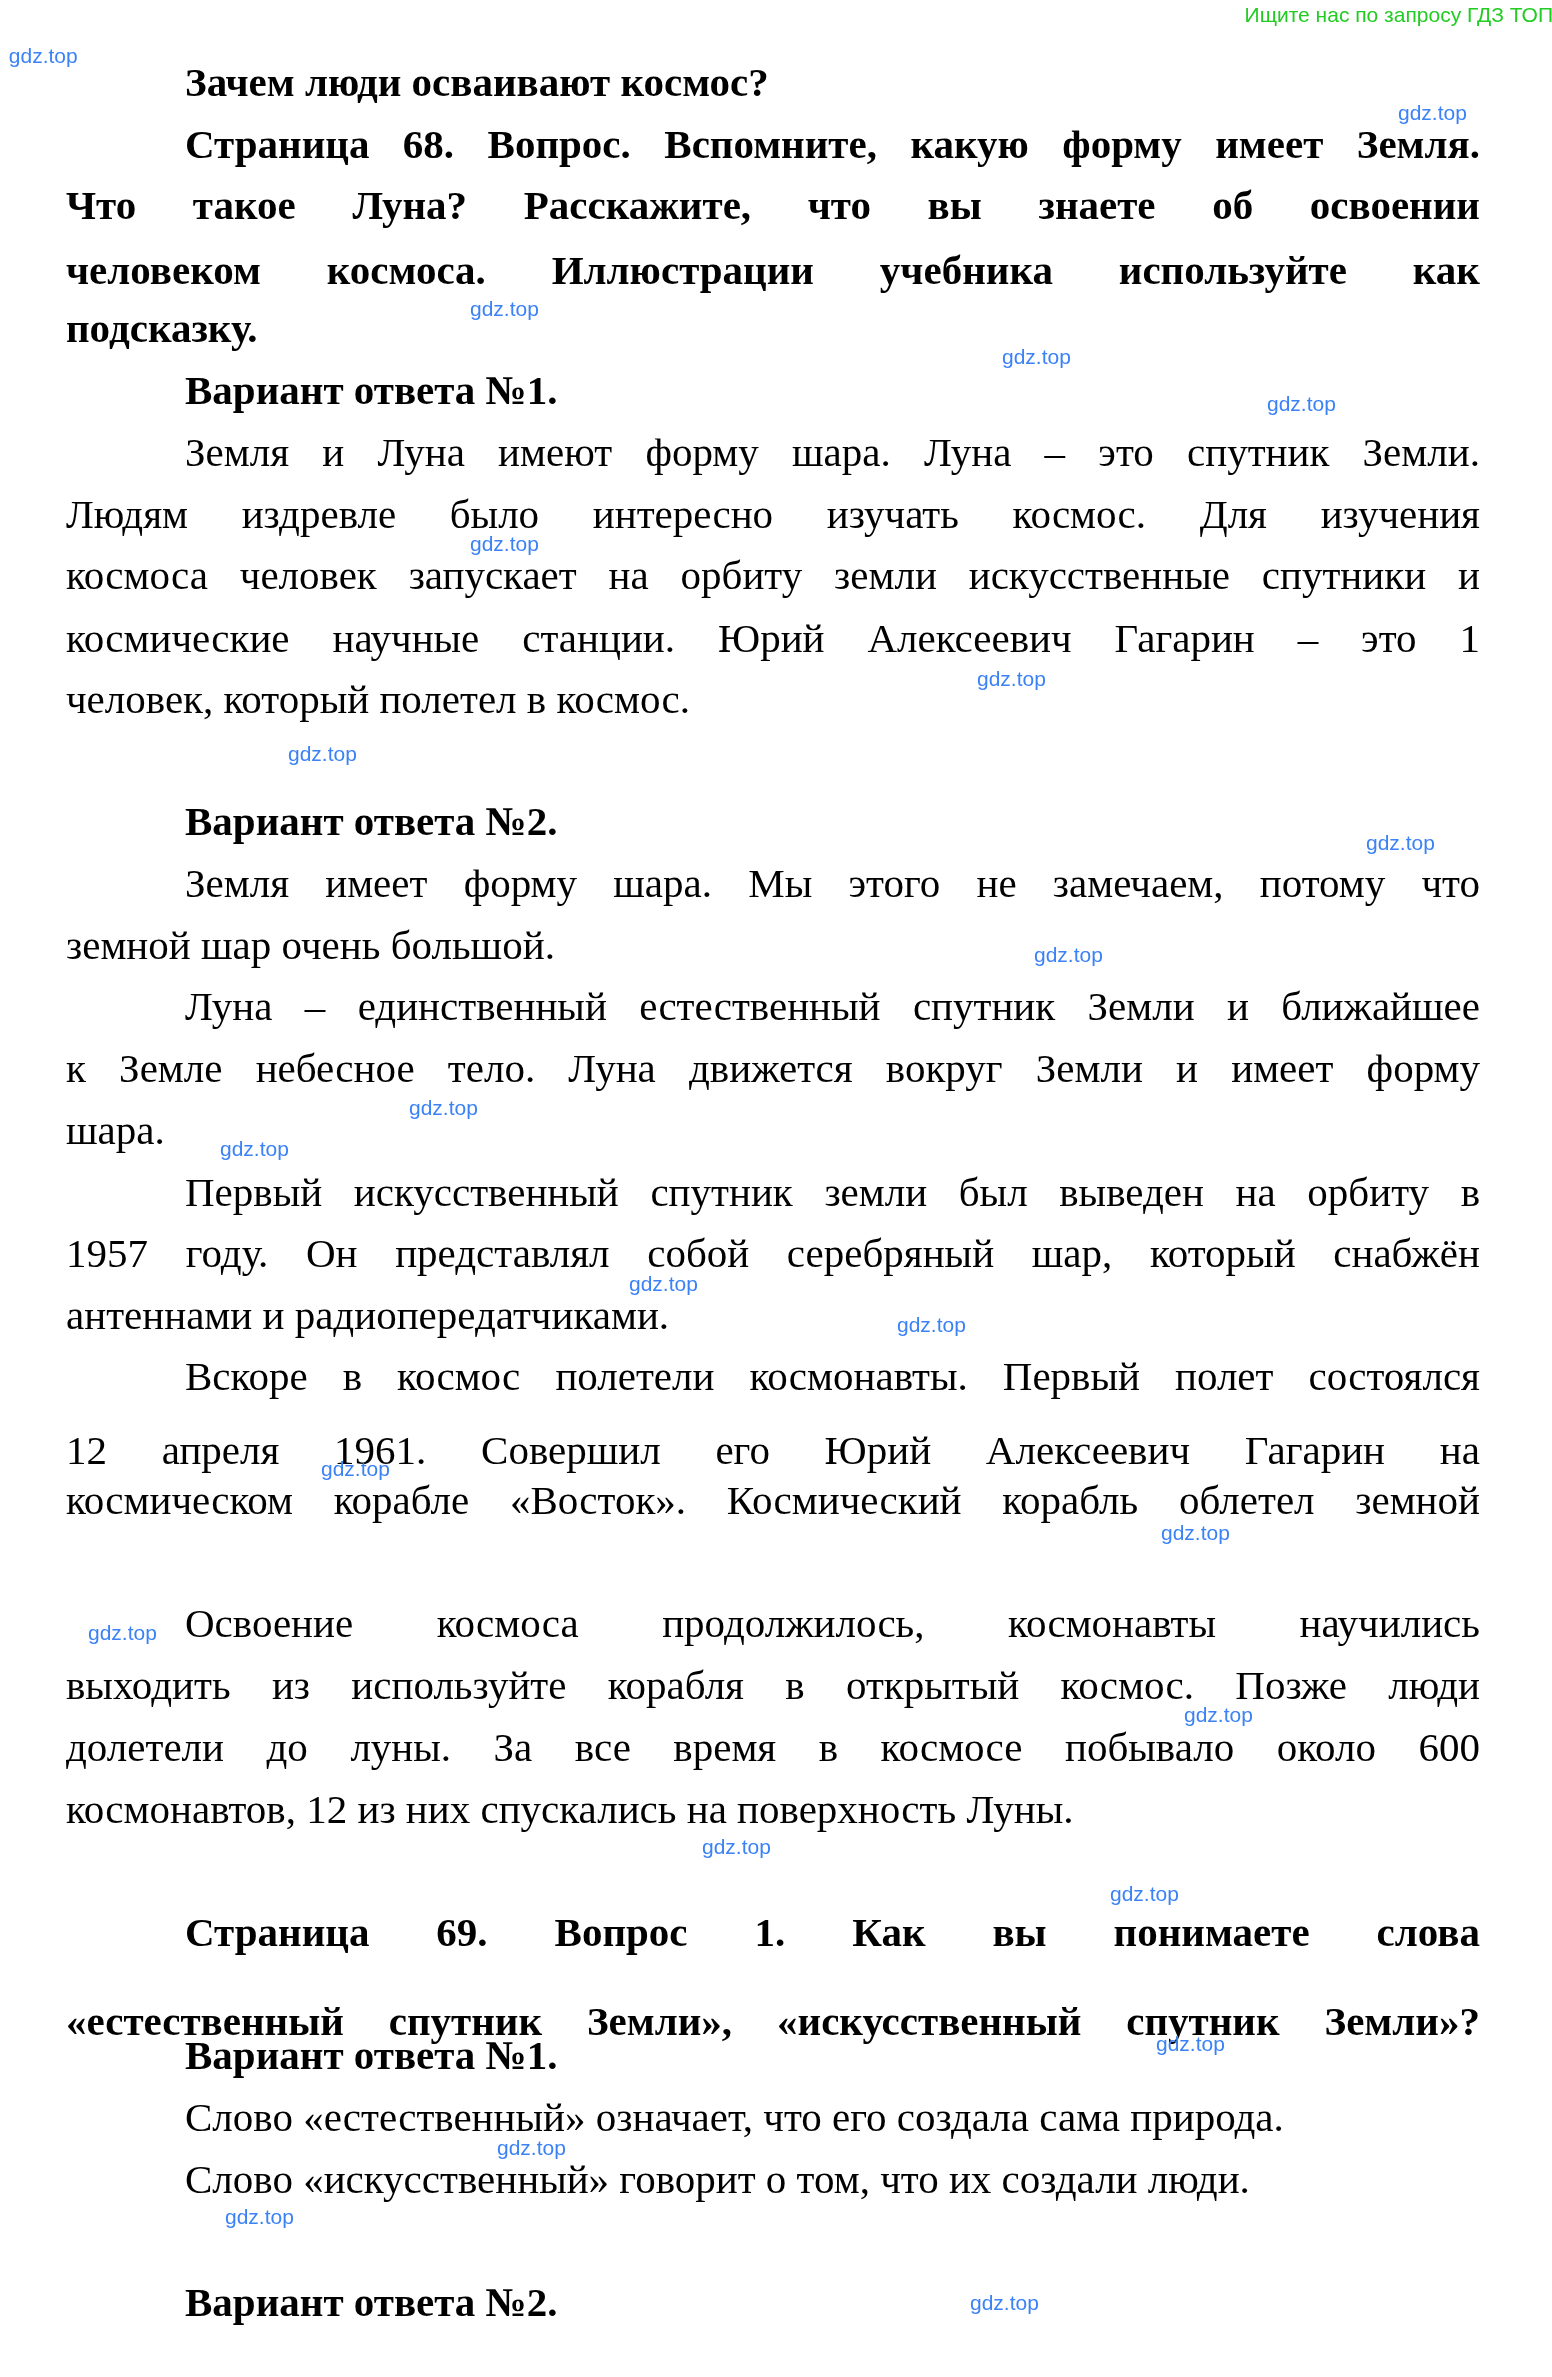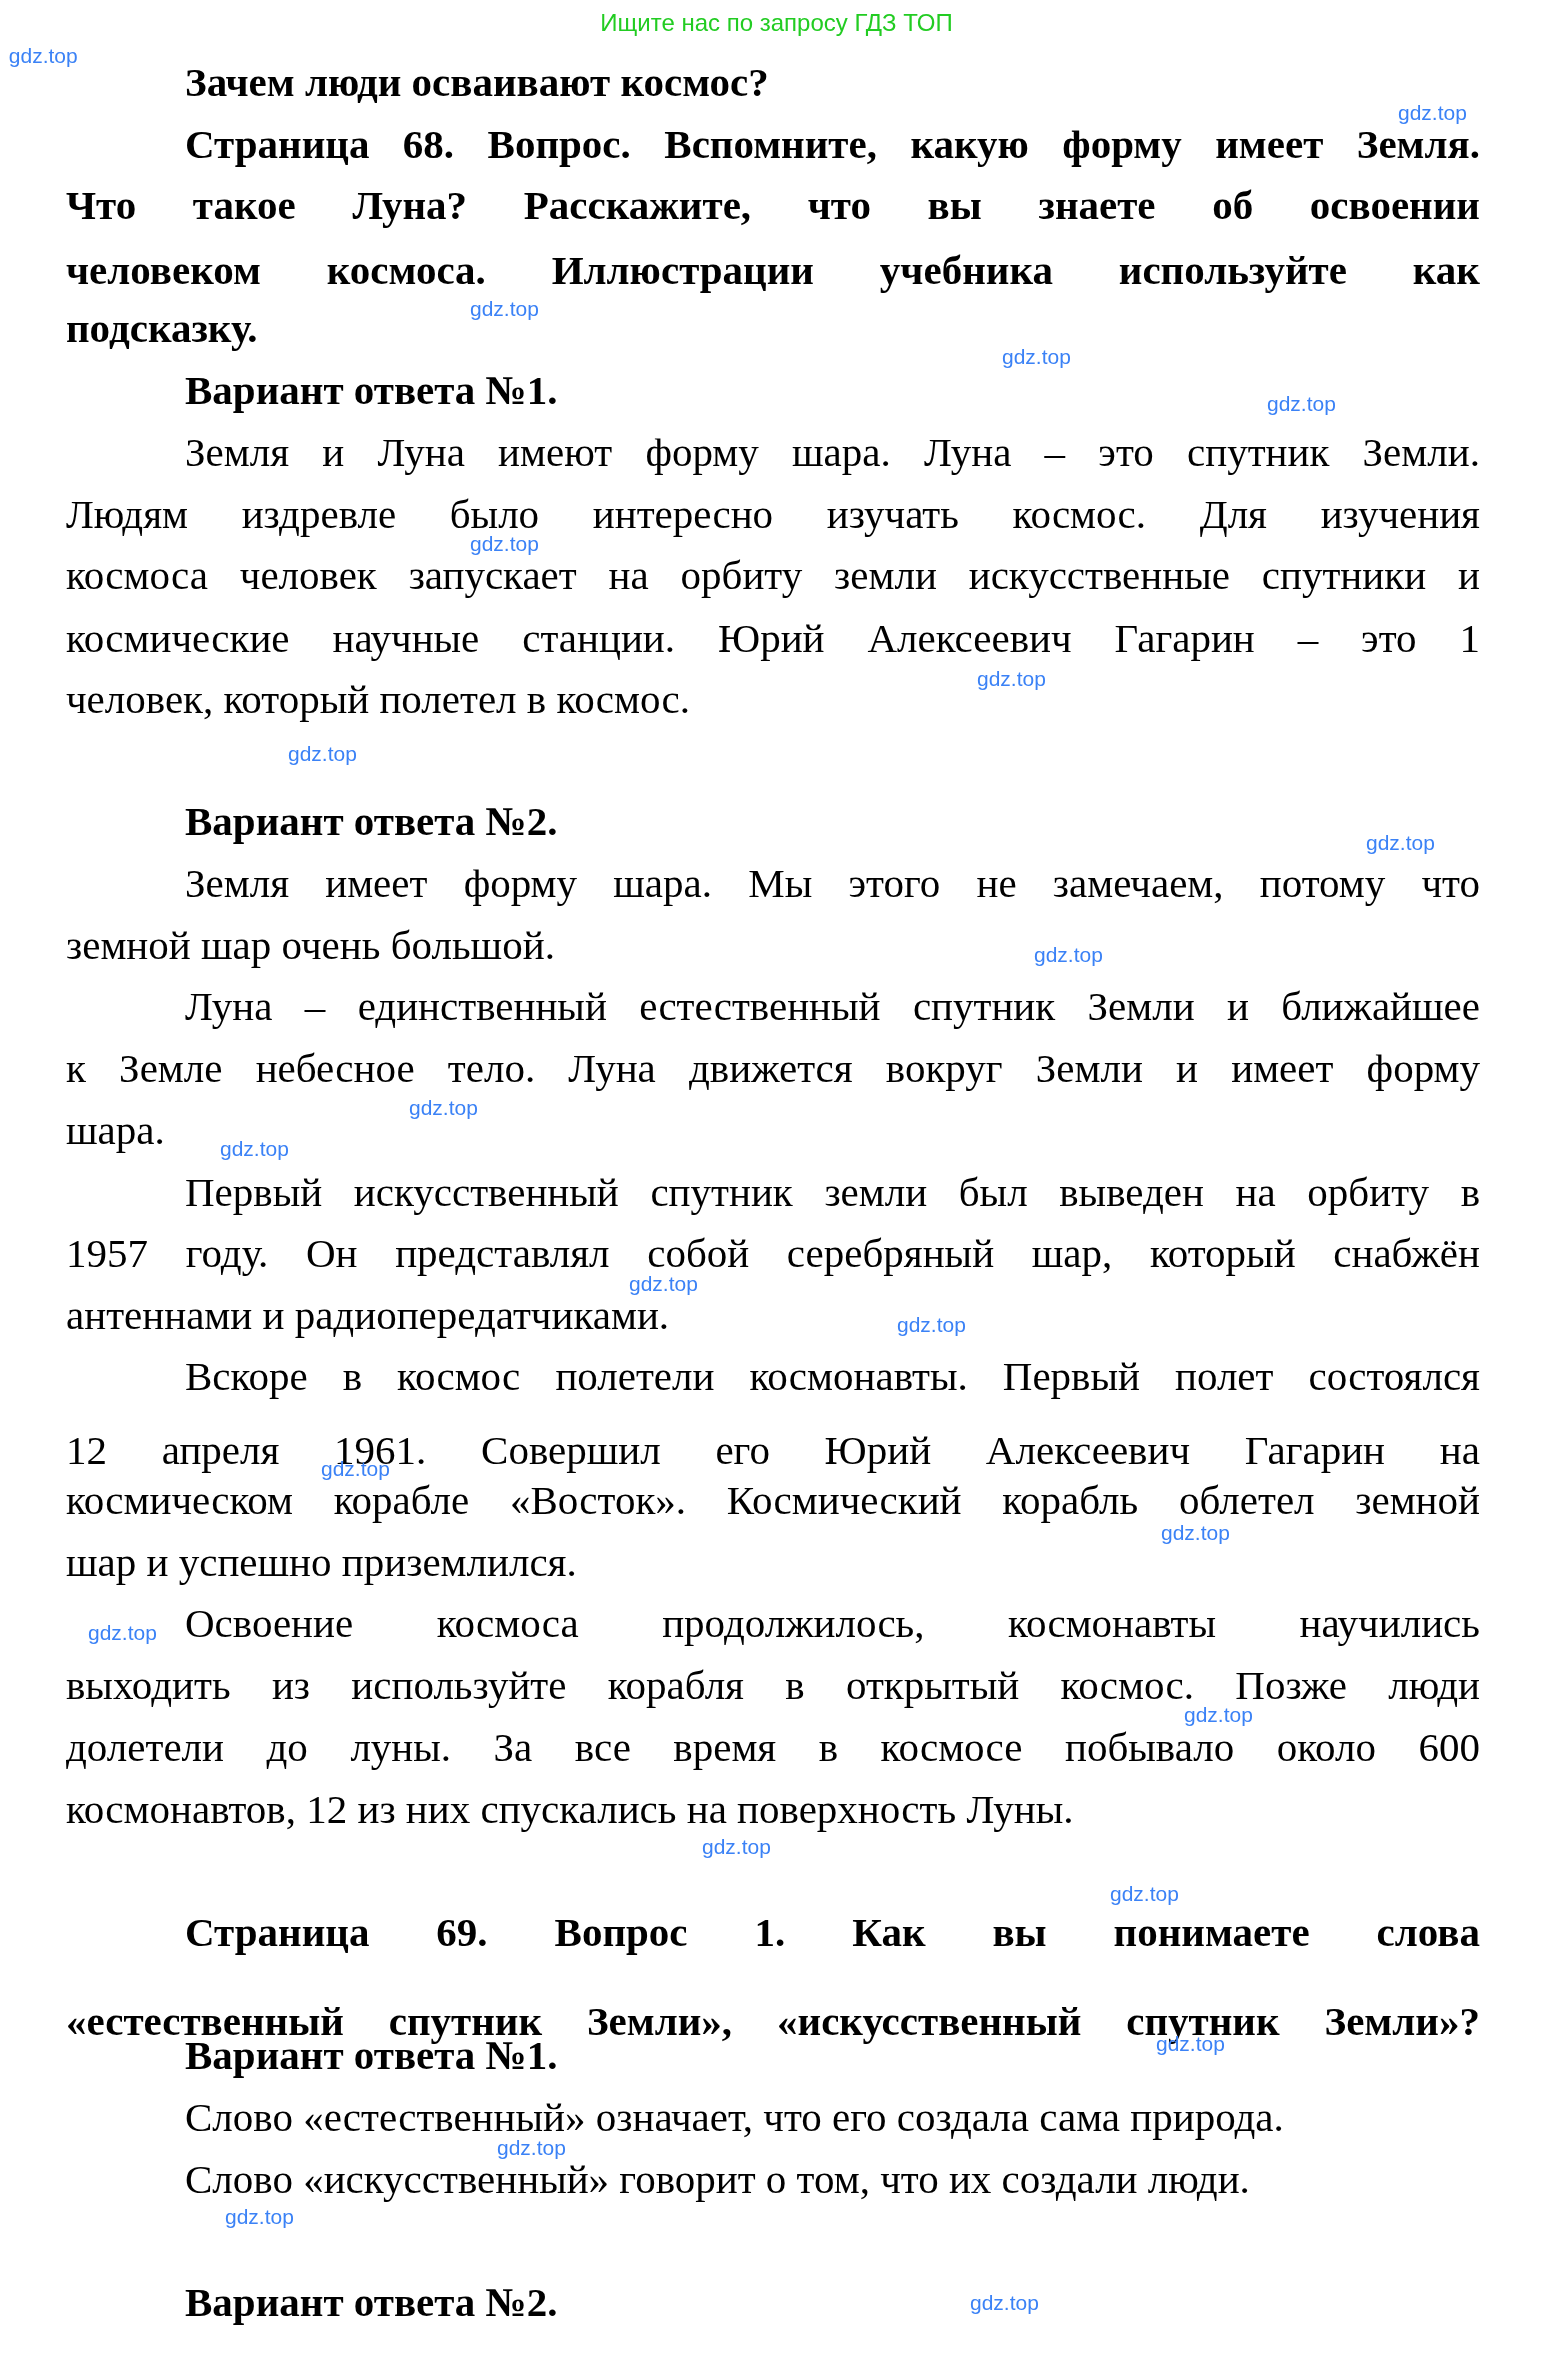--- a/index.html
+++ b/index.html
@@ -1,21 +1,21 @@
 <!DOCTYPE html>
 <html style="font-size:12.8px"><head>
 <meta charset="utf-8">
 <style>
   html, body { margin: 0; padding: 0; background: #ffffff; }
   body { width: 1553px; height: 2377px; position: relative; overflow: hidden; }
   .page { position: absolute; left: 0; top: 0; width: 1553px; height: 2377px; }
   .top-banner {
-    position: absolute; left: 0; top: 8px; width: 1553px; height: 29px;
-    text-align: center; font-family: "Liberation Sans", sans-serif;
-    font-size: 24px; line-height: 29px; color: #22cc22;
+    position: absolute; left: 0; top: 0; width: 1553px; height: 29px;
+    text-align: right; font-family: "Liberation Sans", sans-serif;
+    font-size: 21px; line-height: 29px; color: #22cc22;
   }
   .footer {
     position: absolute; left: 0; top: 2342px; width: 1553px; height: 32px;
     text-align: center; font-family: "Liberation Sans", sans-serif;
     font-size: 24px; line-height: 32px; color: #4b1680; word-spacing: 3.2px;
   }
   .line {
     position: absolute; font-family: "Liberation Serif", serif;
     font-size: 41px; line-height: 48px; color: #000; white-space: nowrap;
     height: 48px;
@@ -200,21 +200,20 @@
     </div>
   <div class="line j" style="left:66px; width:1414px; top:1476px;">
       <span class="w">космическом</span>
       <span class="w">корабле</span>
       <span class="w">«Восток».</span>
       <span class="w">Космический</span>
       <span class="w">корабль</span>
       <span class="w">облетел</span>
       <span class="w">земной</span>
     </div>
-  <div class="line" style="left:66px; top:1538px;">шар и успешно приземлился.</div>
   <div class="line j" style="left:185px; width:1295px; top:1599px;">
       <span class="w">Освоение</span>
       <span class="w">космоса</span>
       <span class="w">продолжилось,</span>
       <span class="w">космонавты</span>
       <span class="w">научились</span>
     </div>
   <div class="line j" style="left:66px; width:1414px; top:1661px;">
       <span class="w">выходить</span>
       <span class="w">из</span>

